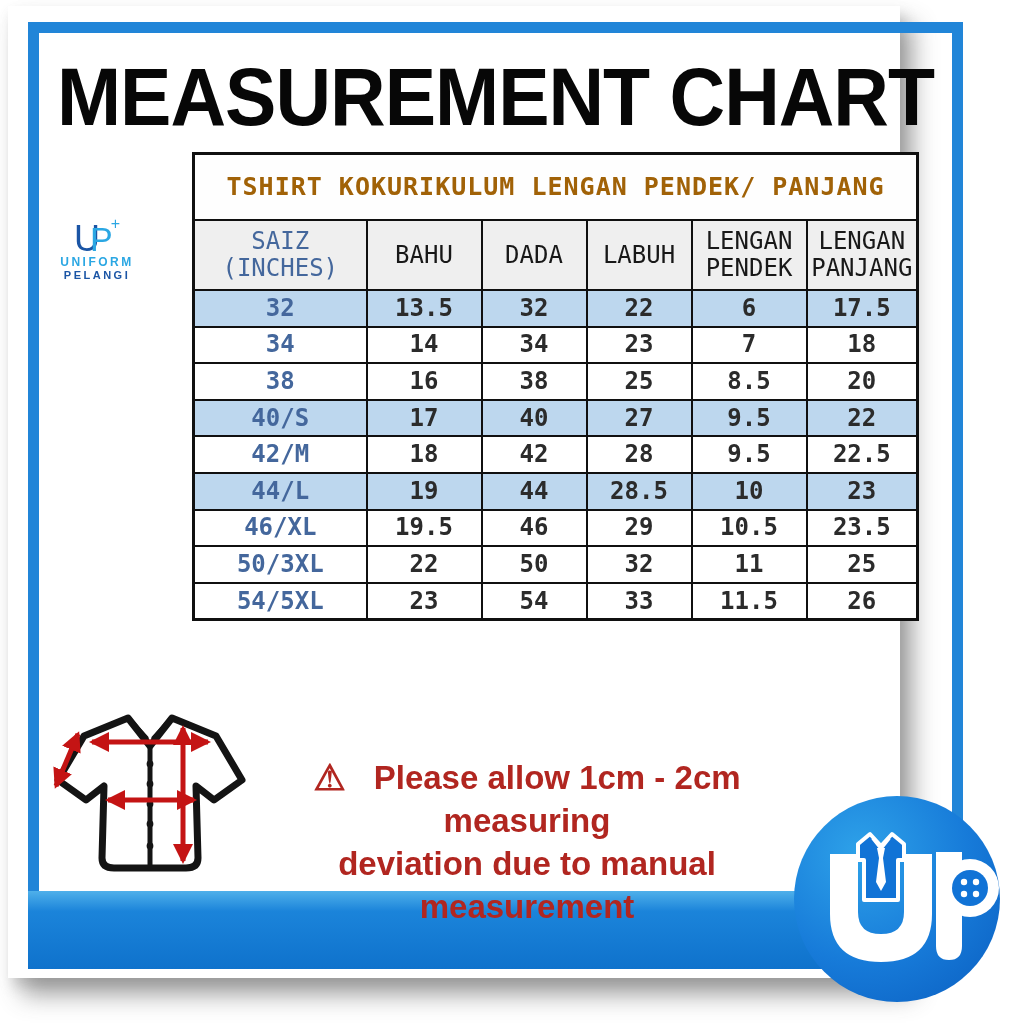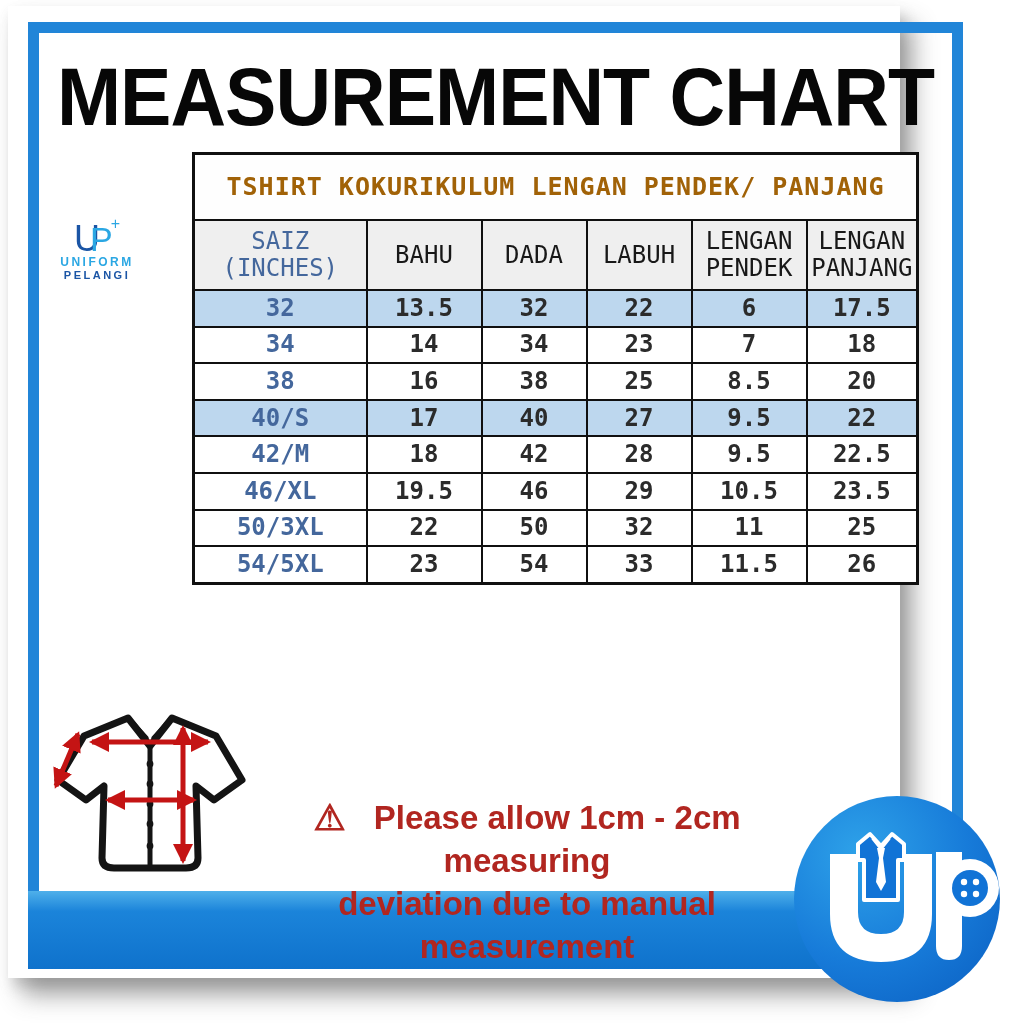--- a/index.html
+++ b/index.html
@@ -67,21 +67,21 @@
   .up-mini .mono{position:relative;height:38px;line-height:36px;font-weight:normal;}
   .up-mini .mono .u{color:#1b55a5;font-size:36px;}
   .up-mini .mono .p{color:#2ba7e3;font-size:34px;margin-left:-10px;}
   .up-mini .mono .plus{color:#2ba7e3;font-size:16px;vertical-align:22px;margin-left:-2px;}
   .up-mini .w1{font-size:12px;font-weight:bold;letter-spacing:2.5px;color:#2ba7e3;margin-top:11px;}
   .up-mini .w2{font-size:11px;font-weight:bold;letter-spacing:2.5px;color:#1b55a5;}
   
   .shirt-wrap{position:absolute;left:42px;top:700px;width:200px;height:172px;}
   
   .note{
-    position:absolute;left:228px;top:790px;width:582px;
+    position:absolute;left:228px;top:750px;width:582px;
     color:#b12620;font-weight:bold;font-size:33px;line-height:43px;
     text-align:center;
   }
   .note .warn{font-size:36px;margin-right:28px;vertical-align:-1px;}
   
   .up-circle{position:absolute;left:786px;top:790px;width:206px;height:206px;}
 </style>
 </head>
 <body>
 
@@ -157,20 +157,28 @@
           <td class="c5">22</td>
         </tr>
         <tr>
           <td class="c0">42/M</td>
           <td class="c1">18</td>
           <td class="c2">42</td>
           <td class="c3">28</td>
           <td class="c4">9.5</td>
           <td class="c5">22.5</td>
         </tr>
+        <tr class="stripe">
+          <td class="c0">44/L</td>
+          <td class="c1">19</td>
+          <td class="c2">44</td>
+          <td class="c3">28.5</td>
+          <td class="c4">10</td>
+          <td class="c5">23</td>
+        </tr>
         <tr>
           <td class="c0">46/XL</td>
           <td class="c1">19.5</td>
           <td class="c2">46</td>
           <td class="c3">29</td>
           <td class="c4">10.5</td>
           <td class="c5">23.5</td>
         </tr>
         <tr>
           <td class="c0">50/3XL</td>

